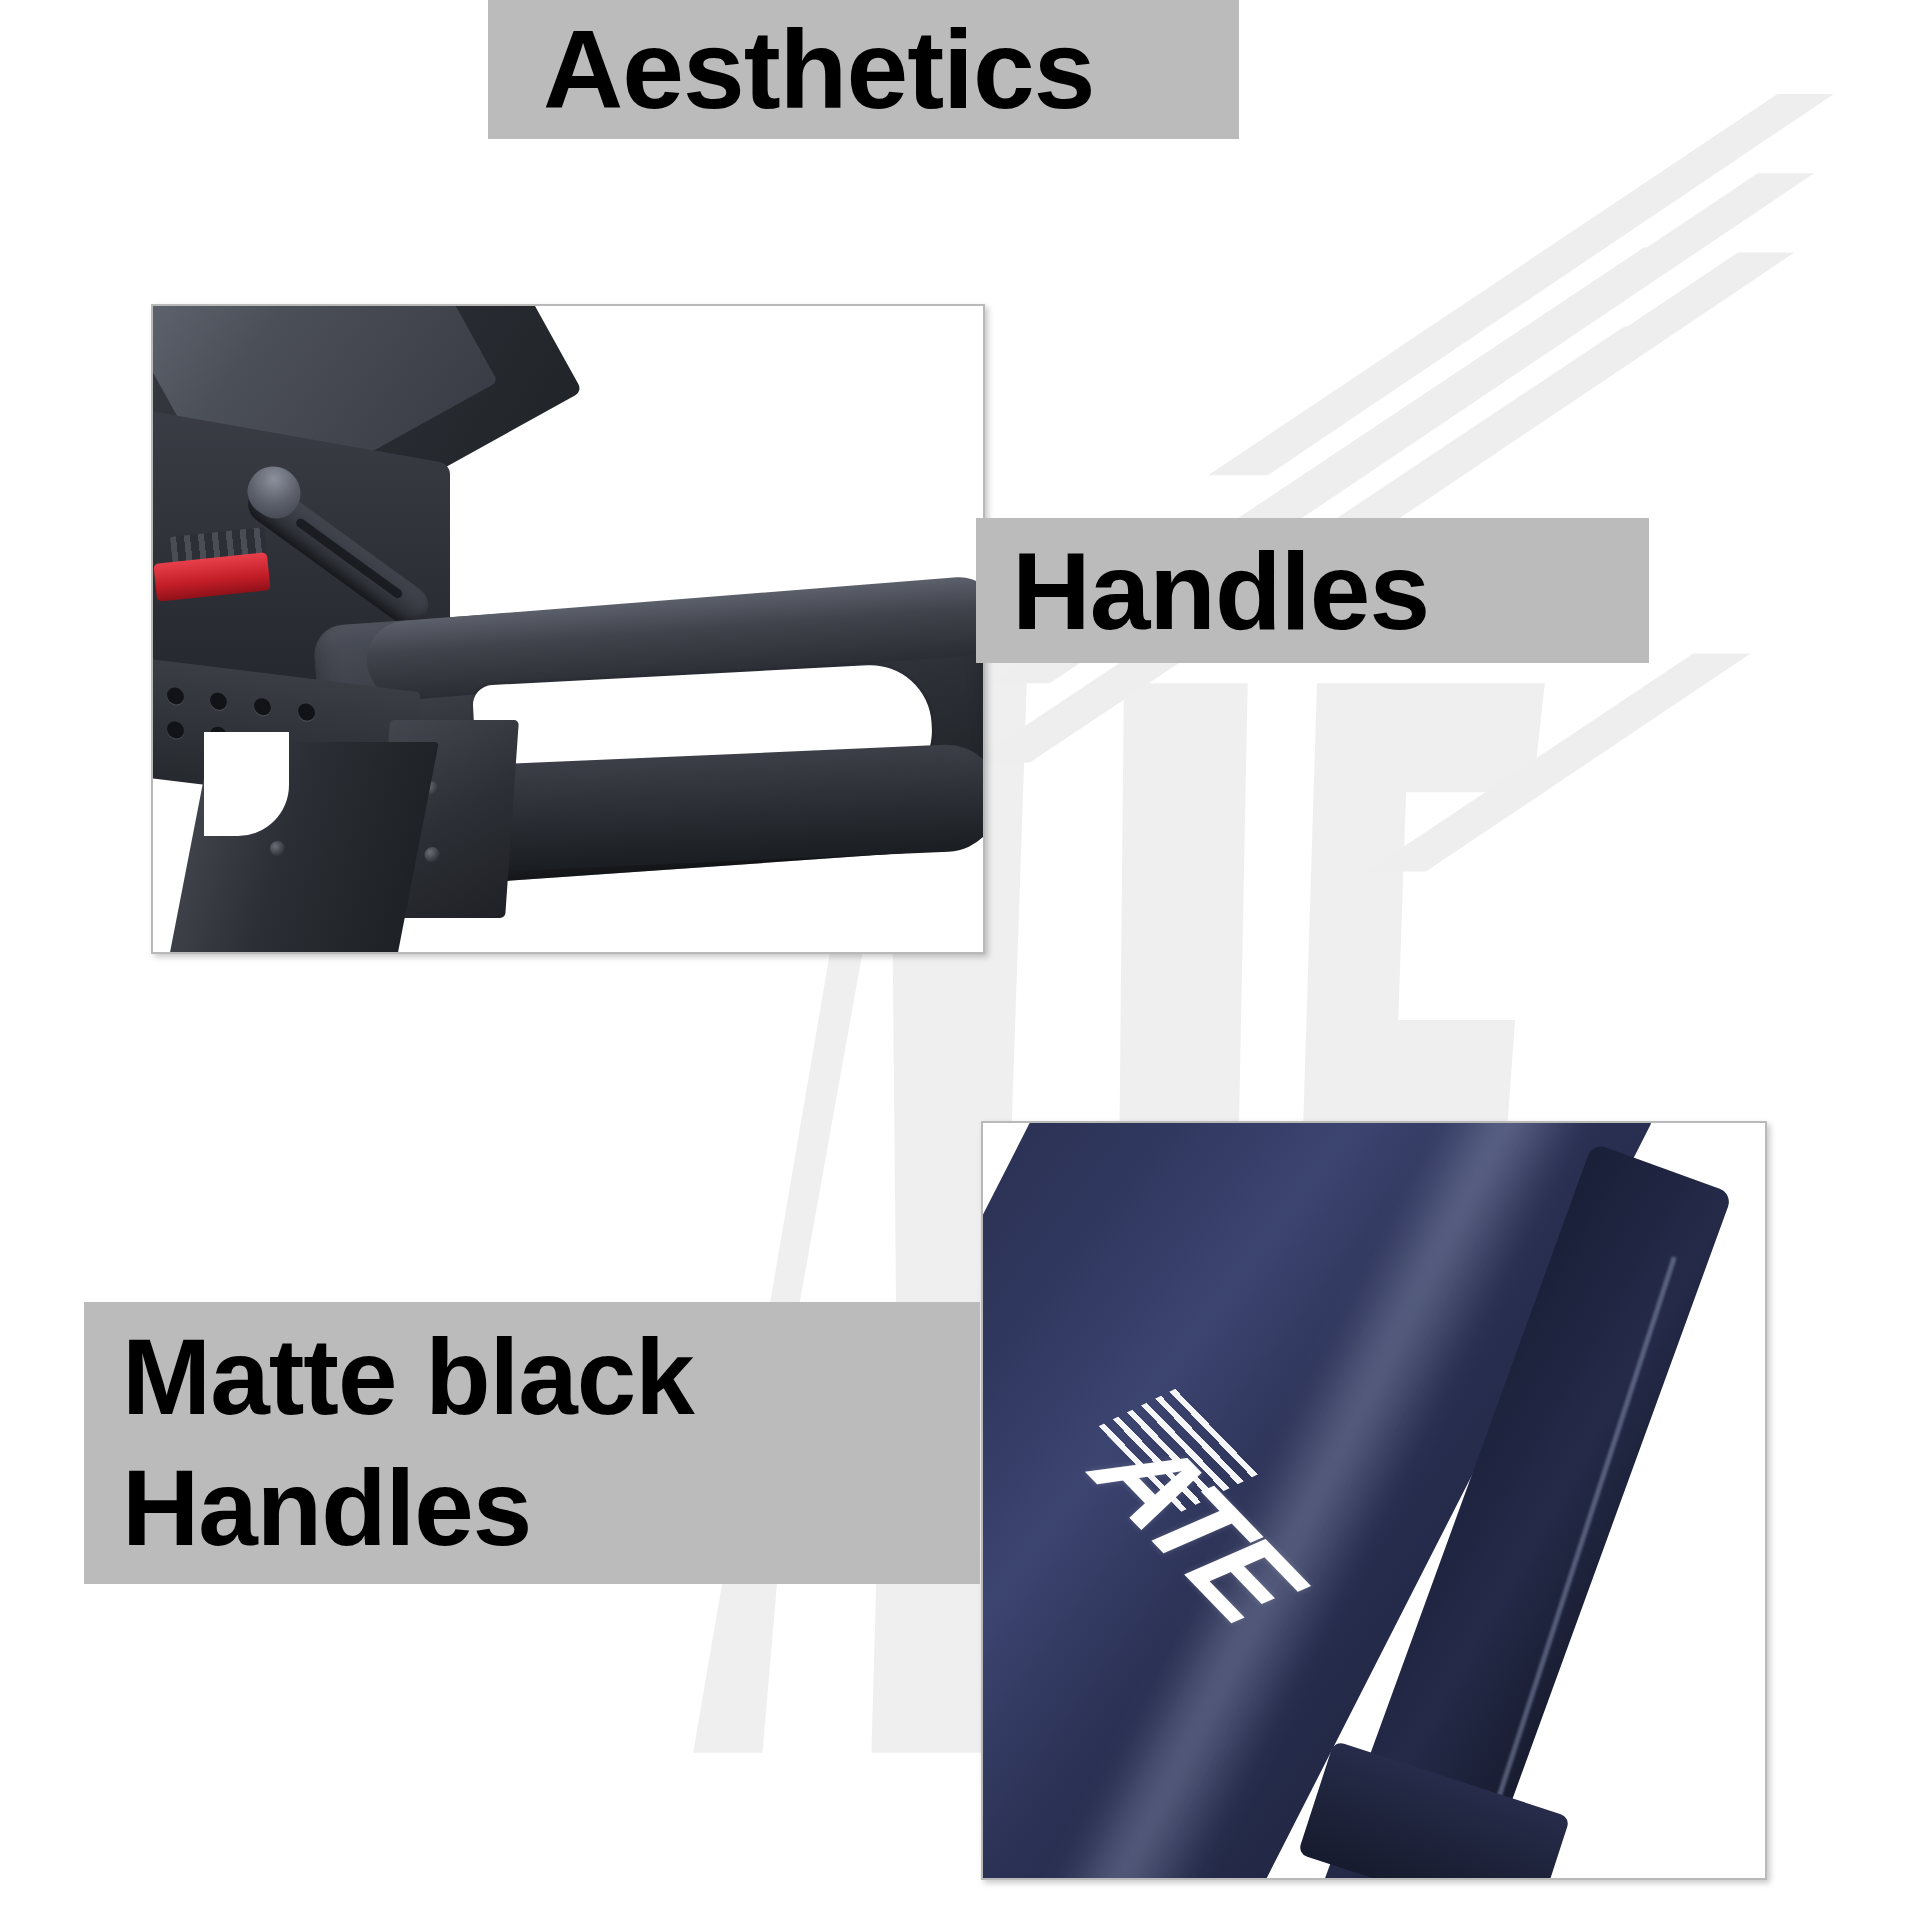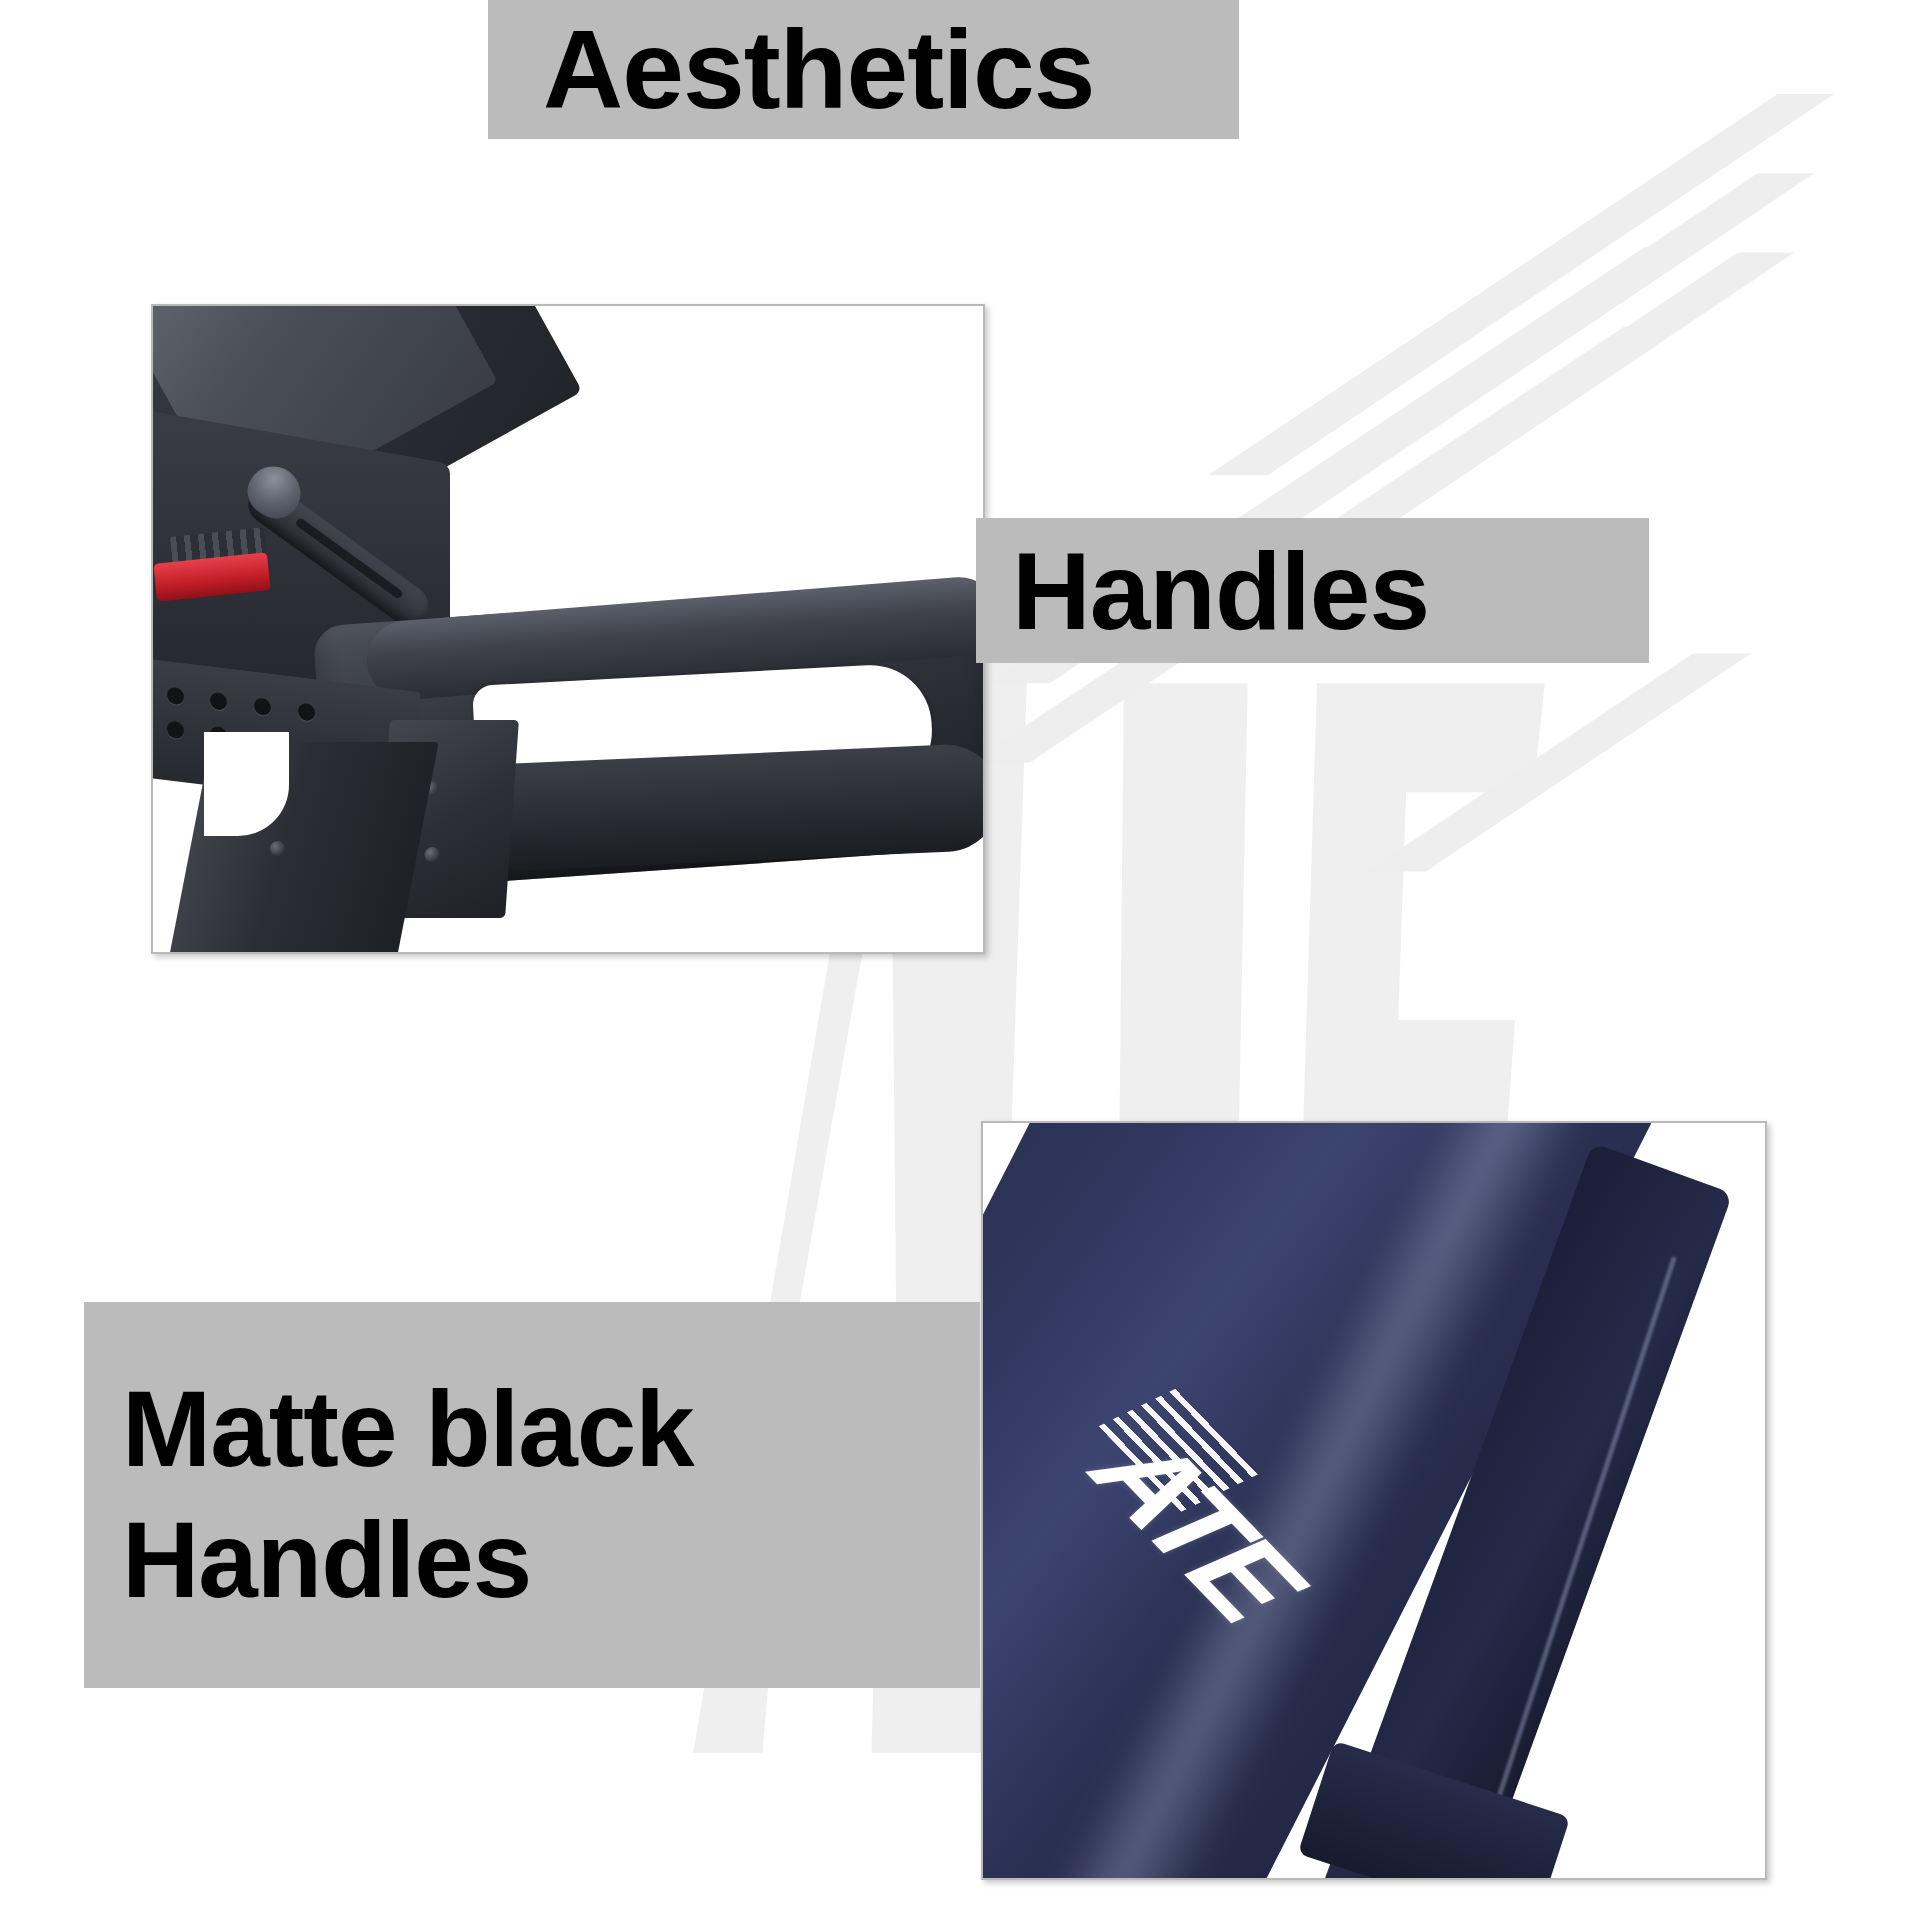--- a/index.html
+++ b/index.html
@@ -296,21 +296,21 @@
   }
   #banner-handles {
     left: 976px; top: 518px;
     width: 673px; height: 145px;
     font-size: 109px;
     padding-left: 36px;
     letter-spacing: -1px;
   }
   #banner-finish {
     left: 84px; top: 1302px;
-    width: 896px; height: 386px;
+    width: 896px; height: 282px;
     font-size: 107px;
     padding-left: 38px;
     line-height: 1.22;
     align-items: center;
     letter-spacing: -1px;
     flex-direction: column;
     justify-content: center;
     align-items: flex-start;
   }
   .banner-line { display: block; white-space: nowrap; }

